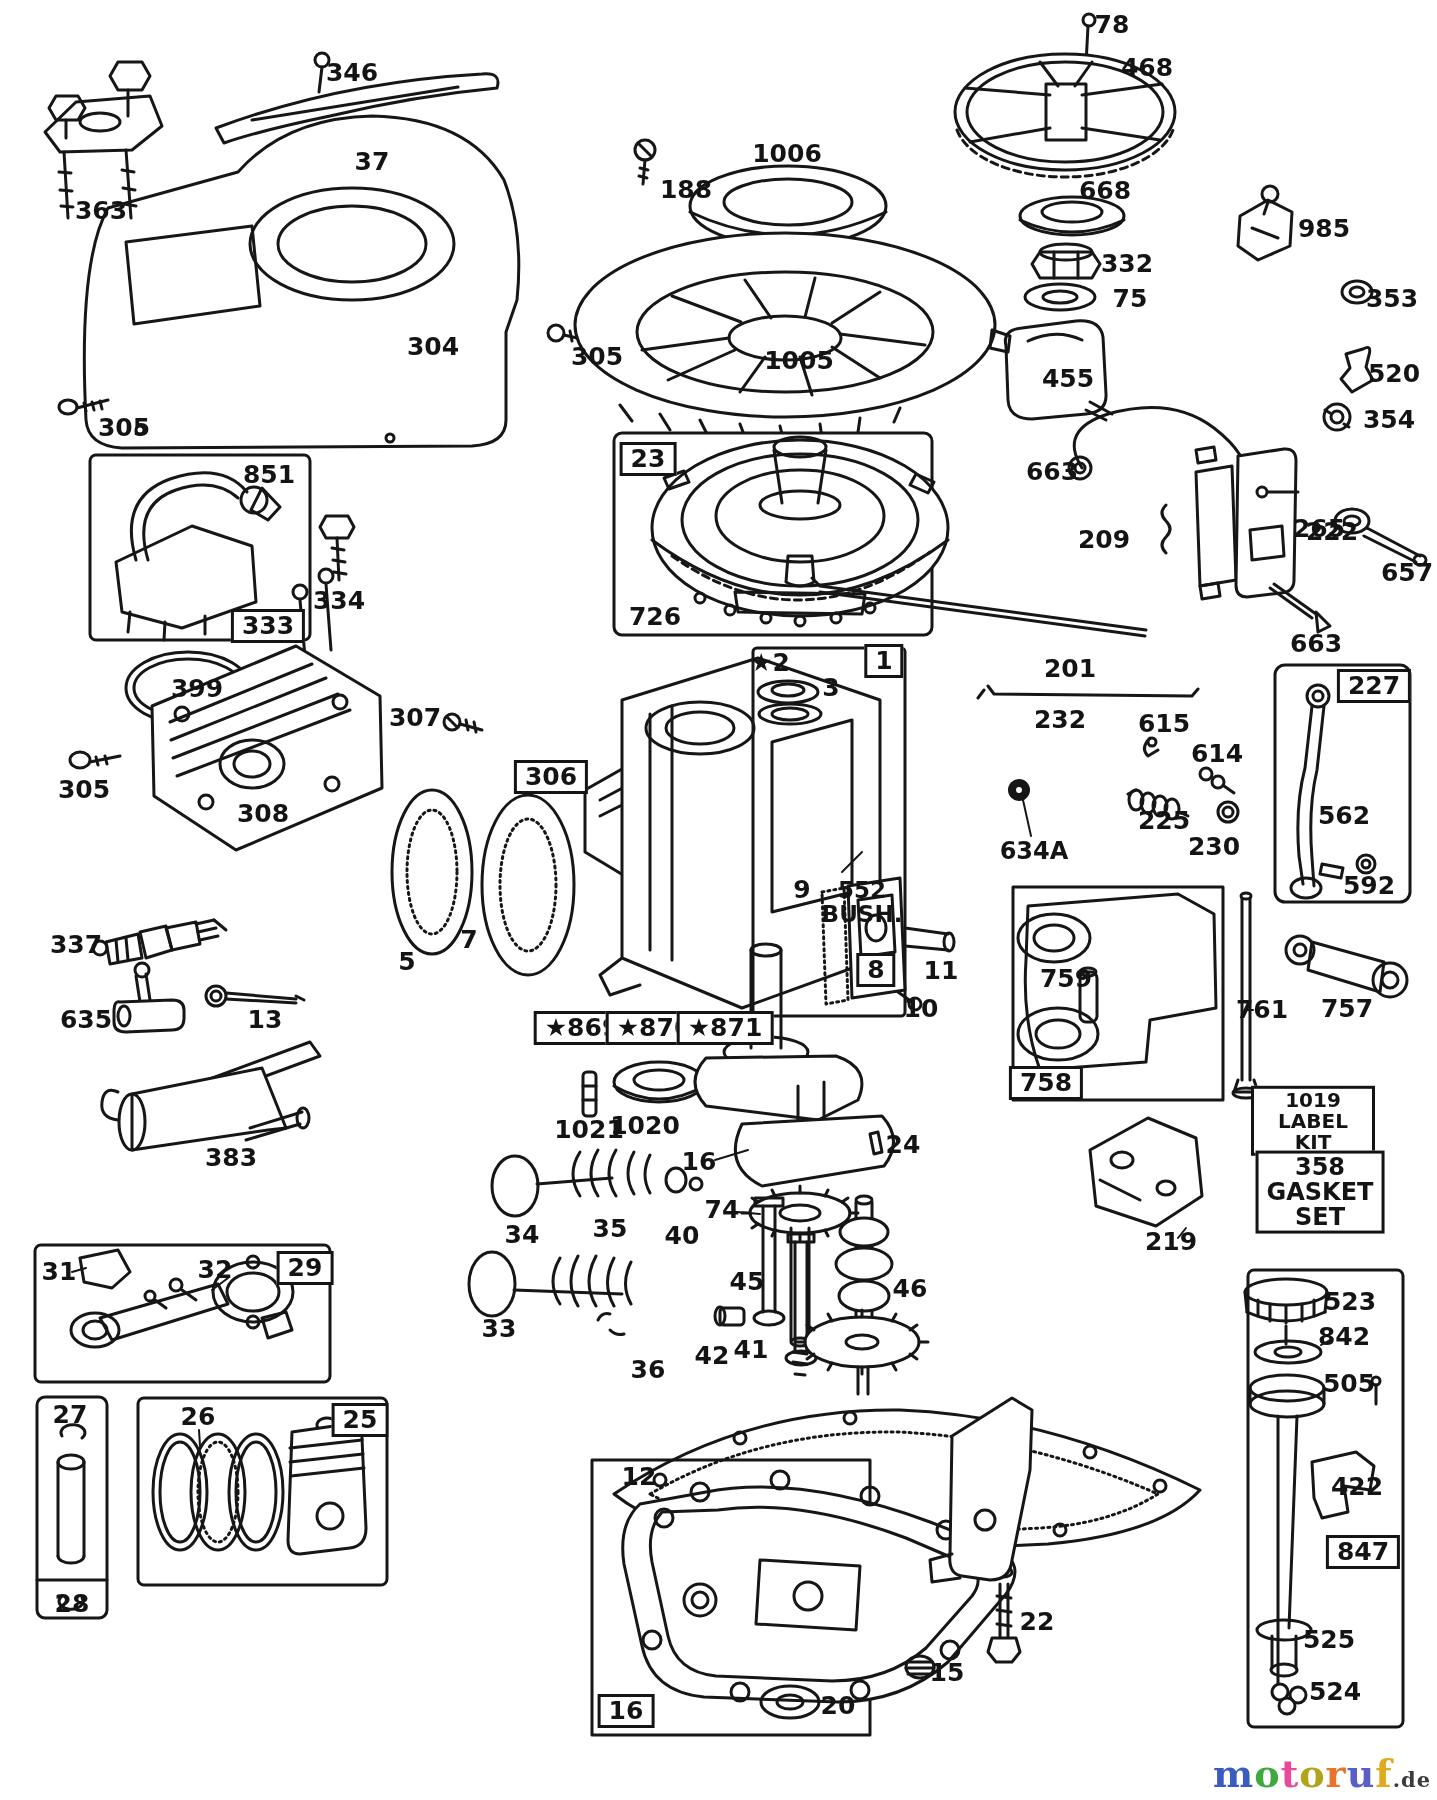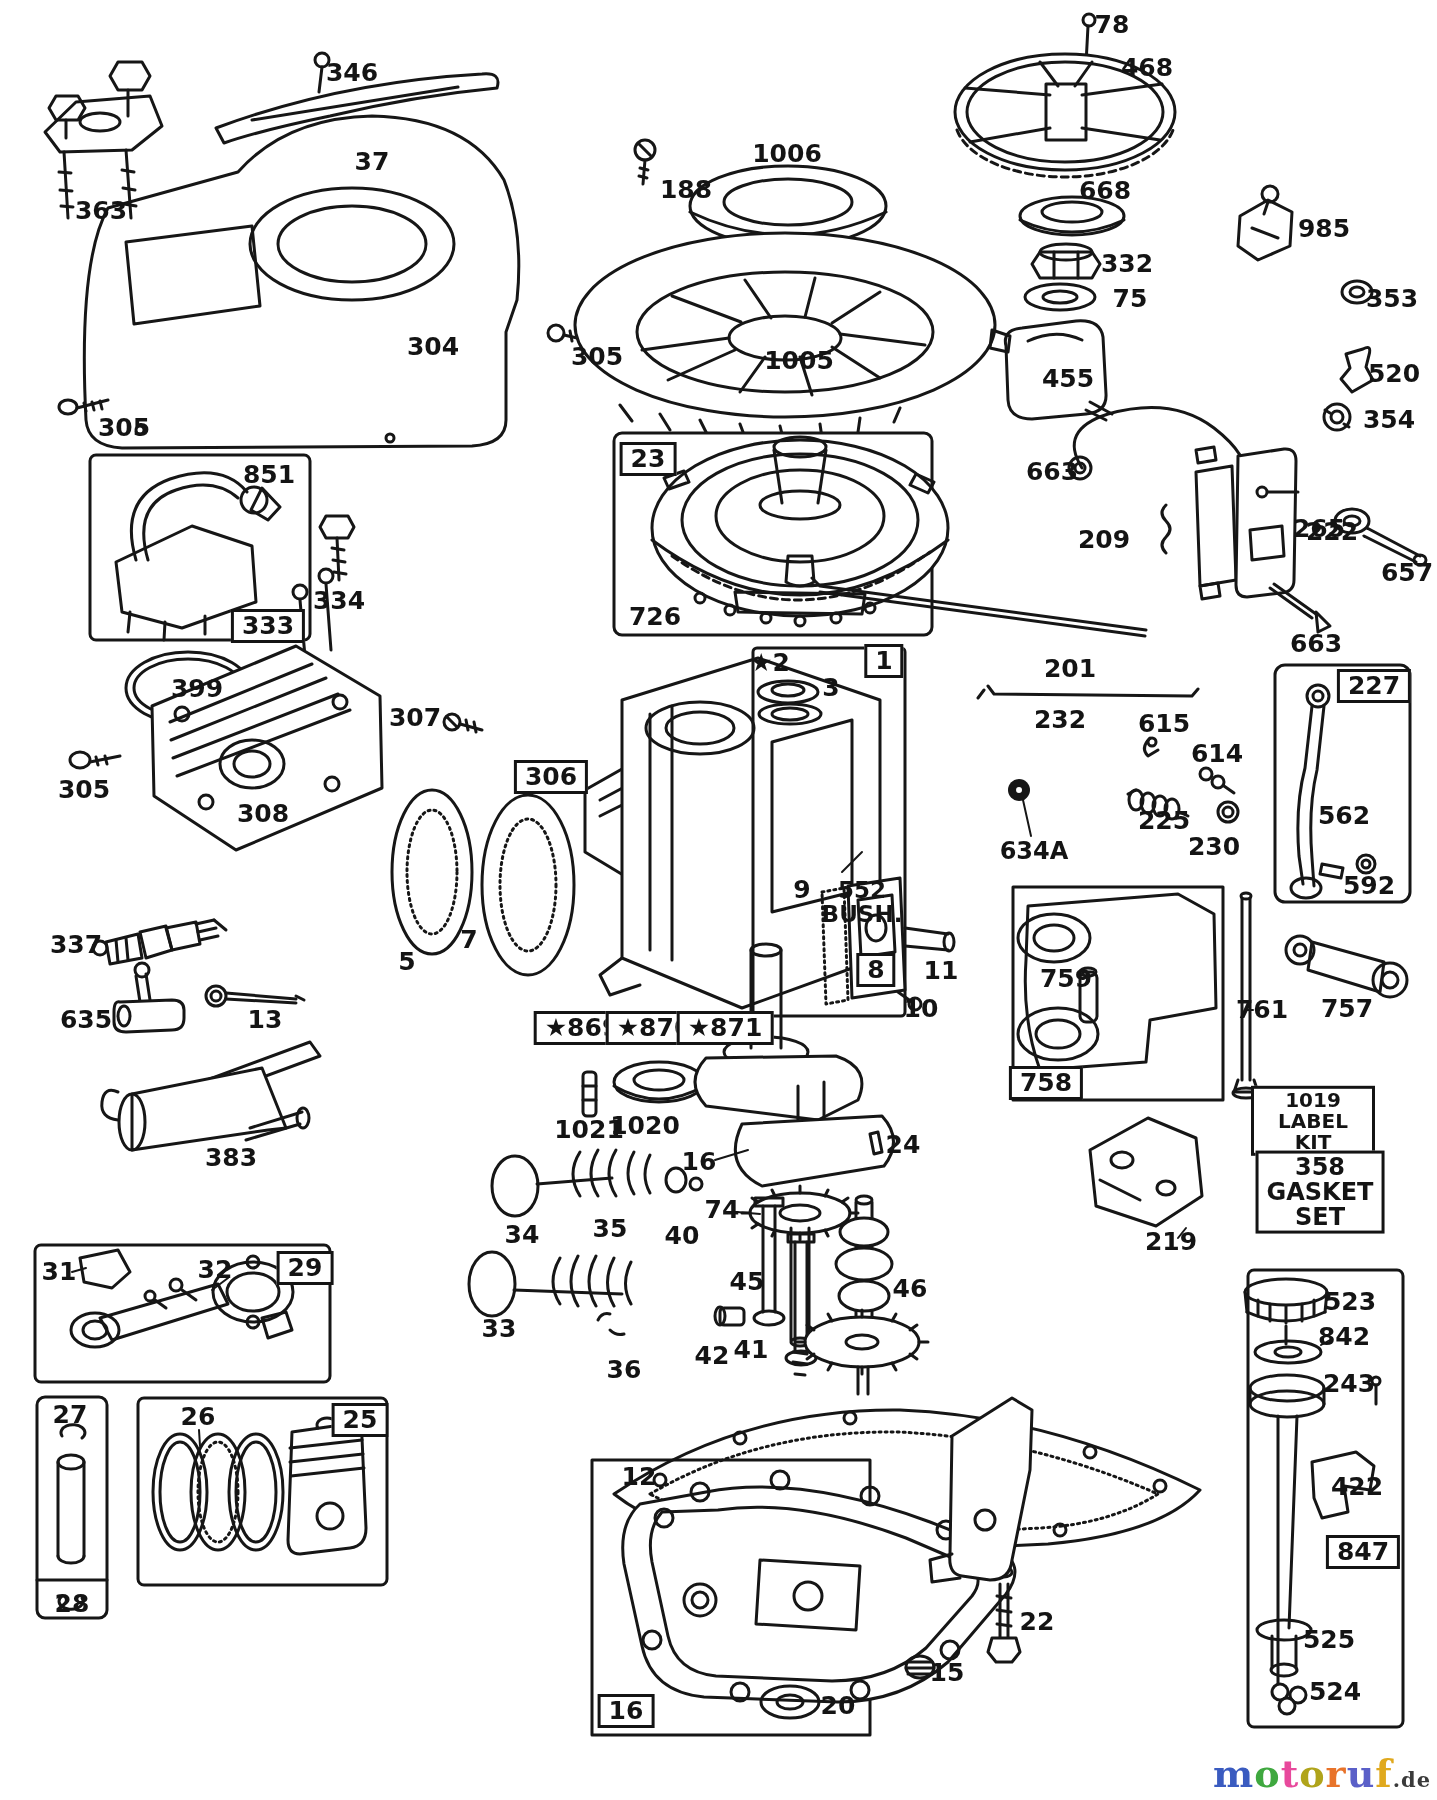--- a/index.html
+++ b/index.html
@@ -730,36 +730,36 @@
       <div class="plabel" style="left: 1066px; top: 979px;">759</div>
       <div class="plabel" style="left: 1262px; top: 1010px;">761</div>
       <div class="plabel" style="left: 1347px; top: 1009px;">757</div>
       <div class="plabel" style="left: 1171px; top: 1242px;">219</div>
       <div class="plabel" style="left: 522px; top: 1235px;">34</div>
       <div class="plabel" style="left: 610px; top: 1229px;">35</div>
       <div class="plabel" style="left: 682px; top: 1236px;">40</div>
       <div class="plabel" style="left: 747px; top: 1282px;">45</div>
       <div class="plabel" style="left: 910px; top: 1289px;">46</div>
       <div class="plabel" style="left: 499px; top: 1329px;">33</div>
-      <div class="plabel" style="left: 624px; top: 1370px;">36</div>
+      <div class="plabel" style="left: 648px; top: 1370px;">36</div>
       <div class="plabel" style="left: 712px; top: 1356px;">42</div>
       <div class="plabel" style="left: 751px; top: 1350px;">41</div>
       <div class="plabel" style="left: 722px; top: 1210px;">74</div>
       <div class="plabel" style="left: 639px; top: 1477px;">12</div>
       <div class="plabel" style="left: 59px; top: 1272px;">31</div>
       <div class="plabel" style="left: 215px; top: 1270px;">32</div>
       <div class="plabel" style="left: 198px; top: 1417px;">26</div>
       <div class="plabel" style="left: 70px; top: 1415px;">27</div>
       <div class="plabel" style="left: 72px; top: 1604px;">28</div>
       <div class="plabel" style="left: 838px; top: 1706px;">20</div>
       <div class="plabel" style="left: 947px; top: 1673px;">15</div>
       <div class="plabel" style="left: 1037px; top: 1622px;">22</div>
       <div class="plabel" style="left: 1350px; top: 1302px;">523</div>
       <div class="plabel" style="left: 1344px; top: 1337px;">842</div>
-      <div class="plabel" style="left: 1349px; top: 1384px;">243</div>
+      <div class="plabel" style="left: 1349px; top: 1384px;">505</div>
       <div class="plabel" style="left: 1357px; top: 1487px;">422</div>
       <div class="plabel" style="left: 1329px; top: 1640px;">525</div>
       <div class="plabel" style="left: 1335px; top: 1692px;">524</div>
       <div class="plabel boxed" style="left: 268px; top: 626px;">333</div>
       <div class="plabel boxed" style="left: 648px; top: 459px;">23</div>
       <div class="plabel boxed" style="left: 884px; top: 661px;">1</div>
       <div class="plabel boxed" style="left: 551px; top: 777px;">306</div>
       <div class="plabel boxed" style="left: 876px; top: 970px;">8</div>
       <div class="plabel boxed" style="left: 582px; top: 1028px;">★869</div>
       <div class="plabel boxed" style="left: 654px; top: 1028px;">★870</div>

